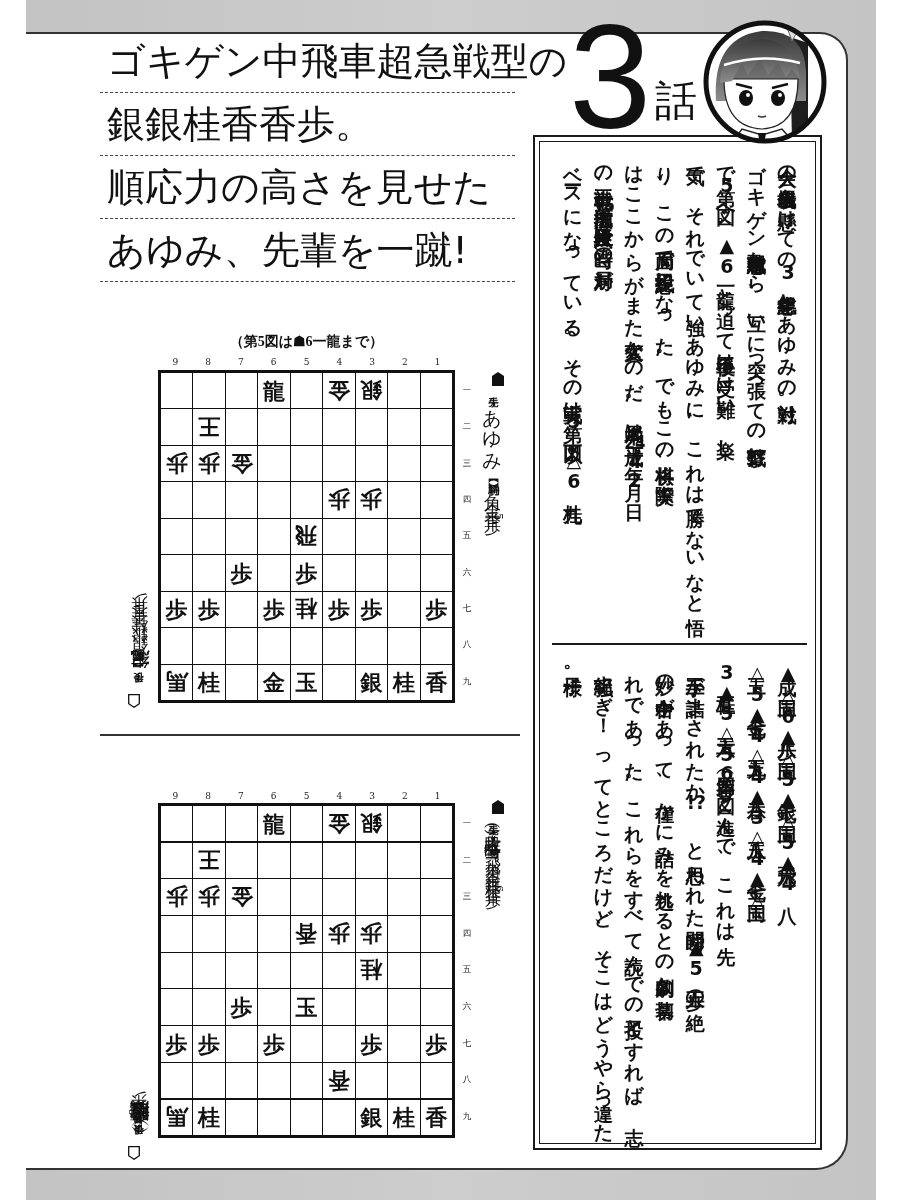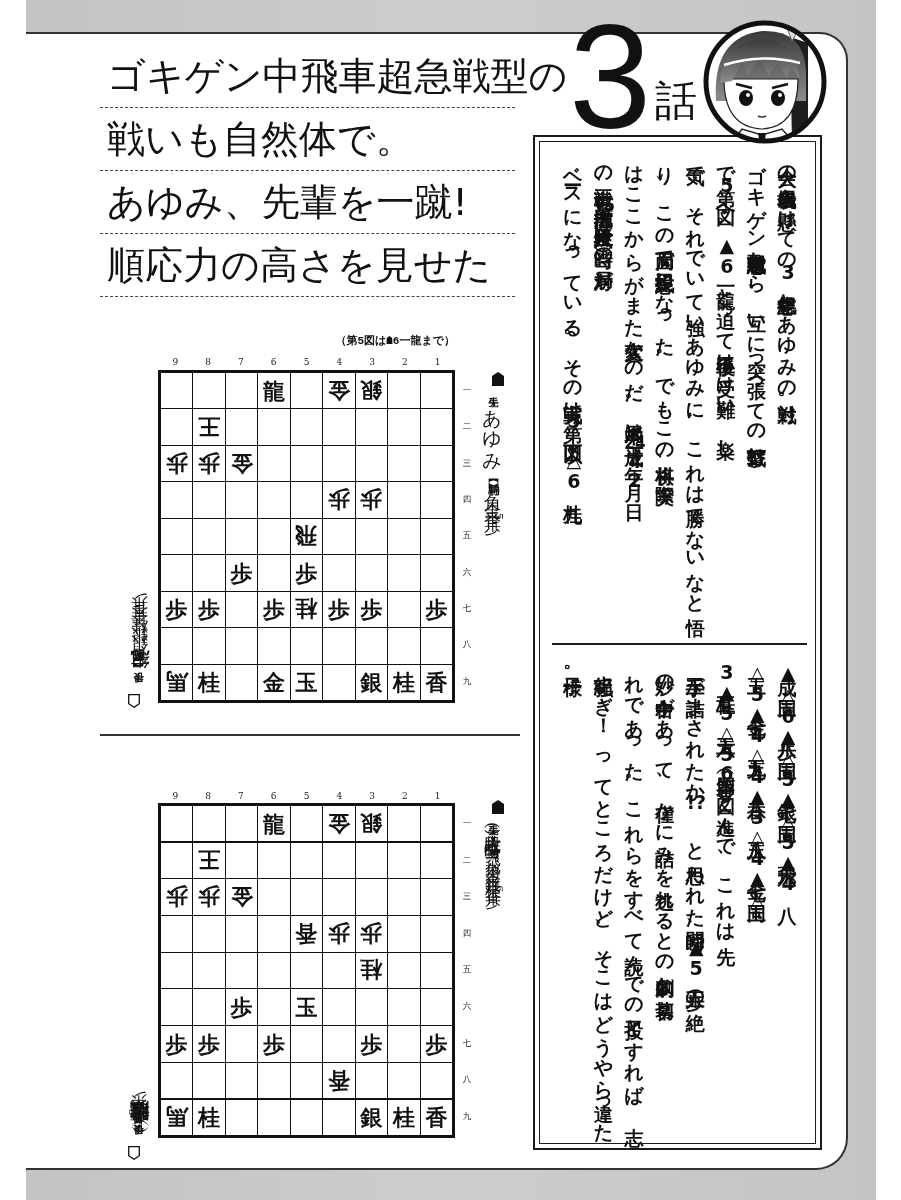--- a/index.html
+++ b/index.html
@@ -13,21 +13,21 @@
     background: linear-gradient(90deg, #c3c3c3 0%, #cdcdcd 50%, #c4c4c4 100%);
   }
   .panel {
     position: absolute; left: 26px; top: 32px; width: 822px; height: 1138px;
     box-sizing: border-box; background: #fff;
     border: 2px solid #333; border-left: none;
     border-radius: 0 28px 32px 0;
   }
 
   
-  .headline { position: absolute; left: 100px; top: 45px; width: 415px; }
+  .headline { position: absolute; left: 100px; top: 30px; width: 415px; }
   .hl-line {
     height: 63px; line-height: 63px; box-sizing: border-box;
     border-bottom: 1.6px dashed #444; padding-left: 7px;
     font-size: 38px; white-space: nowrap; overflow: visible; color: #111;
     font-family: "DejaVu Sans", sans-serif;
   }
   .ep-num {
     position: absolute; left: 569px; top: 3px;
     font-family: "Liberation Sans", sans-serif; font-size: 148px; line-height: 1; color: #111;
   }
@@ -55,23 +55,23 @@
     font-weight: bold; white-space: nowrap; color: #111;
     font-family: "DejaVu Sans", sans-serif;
   }
   .columns.upper { top: 153px; }
   .columns.lower { top: 662px; }
   .col { display: block; }
   .tcy { text-combine-upright: all; -webkit-text-combine: horizontal; }
 
   
   .caption {
-    position: absolute; left: 158px; width: 297px; text-align: right;
-    font-size: 11px; font-weight: bold; white-space: nowrap;
-    font-family: Liberation Mono, monospace;
+    position: absolute; left: 158px; width: 297px; text-align: center;
+    font-size: 14px; font-weight: bold; white-space: nowrap;
+    font-family: Liberation Serif, serif;
   }
   .files {
     position: absolute; left: 159px; width: 295px; display: grid;
     grid-template-columns: repeat(9, 1fr); font-size: 9px; text-align: center;
     font-family: "DejaVu Serif", serif; color: #222;
   }
   .ranks {
     position: absolute; left: 461px; width: 12px; display: grid;
     grid-template-rows: repeat(9, 1fr); font-size: 8.5px; text-align: center;
     align-items: center; font-family: "DejaVu Serif", serif; color: #222;
@@ -109,23 +109,23 @@
   .side-label.gap6 .hand { letter-spacing: 6.5px; }
 </style>
 </head>
 <body>
 
 <div class="gray-frame"></div>
 <div class="panel"></div>
 
 <div class="headline">
   <div class="hl-line">ゴキゲン中飛車超急戦型の</div>
-  <div class="hl-line">戦いも自然体で。</div>
+  <div class="hl-line">銀銀桂香香歩。</div>
+  <div class="hl-line">順応力の高さを見せた</div>
   <div class="hl-line">あゆみ、先輩を一蹴!</div>
-  <div class="hl-line">順応力の高さを見せた</div>
 </div>
 <div class="ep-num">3</div>
 <div class="ep-suffix">話</div>
 
 <div class="avatar">
   <svg viewBox="0 0 126 126" width="126" height="126">
     <defs>
       <clipPath id="avclip">
           <circle cx="63" cy="63" r="58"></circle>
         </clipPath>

